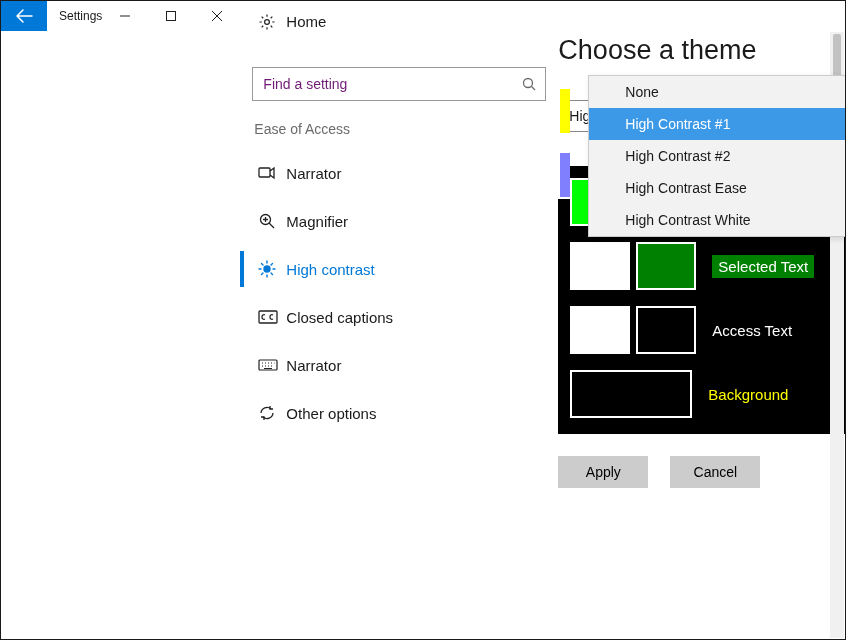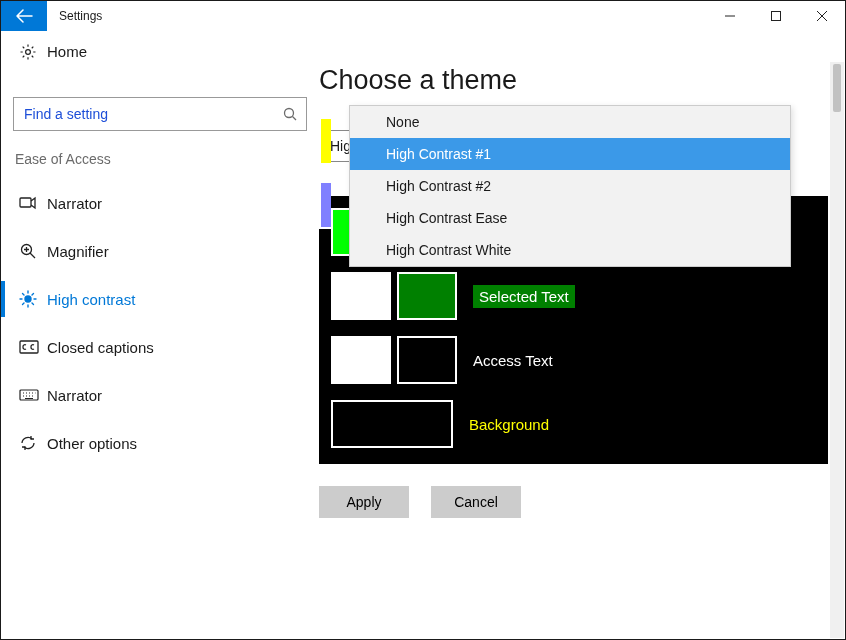--- a/index.html
+++ b/index.html
@@ -9,21 +9,21 @@
     font-size: 14px;
     color: #1a1a1a;
     background: #fff;
   }
   .window {
     width: 846px;
     height: 640px;
     border: 1px solid #1a1a1a;
     position: relative;
     display: flex;
-    flex-direction: column;
+    flex-direction: row;
     background: #fff;
     overflow: hidden;
   }
   .titlebar {
     height: 30px;
     display: flex;
     align-items: stretch;
     background: #fff;
   }
   .back-btn {
@@ -72,21 +72,21 @@
   .search-wrap {
     margin: 6px 12px 14px 12px;
   }
   .search {
     width: 100%;
     height: 34px;
     border: 1px solid #999;
     display: flex;
     align-items: center;
     padding: 0 8px 0 10px;
-    color: #1d4ed8;
+    color: #701a75;
     font-size: 14px;
   }
   .search .ph { flex: 1; }
   .section-label {
     padding: 6px 0 12px 14px;
     color: #6b6b6b;
     font-size: 14px;
   }
   .nav { }
   .nav-item {

